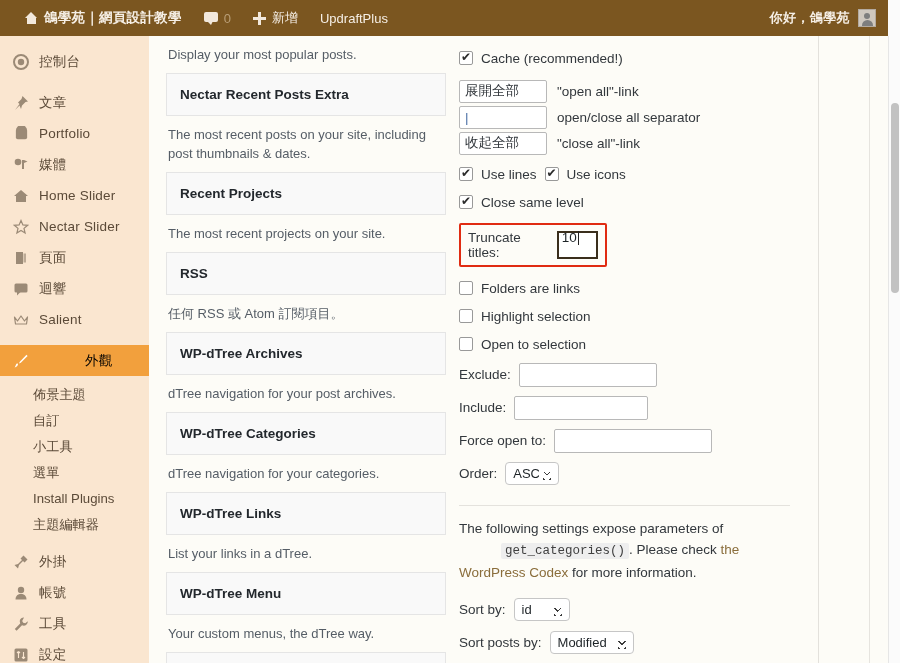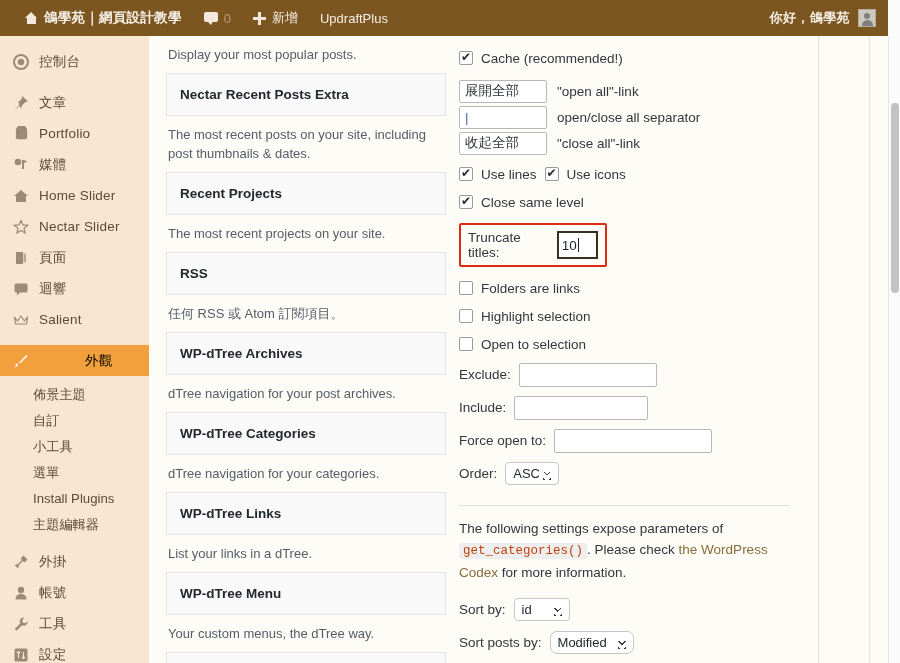--- a/index.html
+++ b/index.html
@@ -131,21 +131,21 @@
   .pipe { color: #4a6fa5; }
 
   .hl-wrap {
     border: 2px solid #e02b12; border-radius: 2px;
     display: inline-flex; align-items: center; gap: 8px;
     padding: 5px 7px 5px 7px; margin: 7px 0 7px 0;
     width: 148px;
   }
   .focusbox {
     border: 2px solid #3a2e1c; background: #fff; height: 22px; width: 44px;
-    display: flex; align-items: center; padding: 12px 3px; font-size: 13.5px; color: #1d2327;
+    display: flex; align-items: flex-end; padding: 12px 3px; font-size: 13.5px; color: #1d2327;
   }
   .caret { display:inline-block; width:1px; height:14px; background:#222; margin-left:1px; }
 
   .fieldrow { display: flex; align-items: center; gap: 8px; height: 33px; }
   .fieldrow .cap { font-size: 13.5px; color: #32373c; white-space: nowrap; }
   .txt.exclude { width: 138px; height: 24px; }
   .txt.include { width: 134px; height: 24px; }
   .txt.forceopen { width: 158px; height: 24px; }
 
   .sel {
@@ -159,27 +159,27 @@
       linear-gradient(45deg, #3c3c3c 37%, transparent 37%),
       linear-gradient(-45deg, #3c3c3c 37%, transparent 37%);
     background-position:
       calc(100% - 11px) 9px, calc(100% - 7px) 9px,
       calc(100% - 11px) 13px, calc(100% - 7px) 13px;
     background-size: 4px 4px, 4px 4px, 4px 4px, 4px 4px;
     background-repeat: no-repeat;
   }
   .sel.order { width: 54px; }
   .sel.sortby { width: 56px; }
-  .sel.sortposts { width: 84px; border-radius: 7px; }
+  .sel.sortposts { width: 84px; }
 
   .hr { height: 1px; background: #e4e2dd; margin: 15px 0 12px 0; }
   .para { font-size: 13.5px; line-height: 21px; color: #32373c; margin-bottom: 10px; }
   .code {
     font-family: "Liberation Mono", "DejaVu Sans Mono", monospace;
-    background: #eeeeee; font-size: 12.5px; padding: 1px 4px; border-radius: 2px; color: #c2410c;
+    background: #eeeeee; font-size: 12.5px; padding: 1px 4px; border-radius: 2px; color: #404040; margin-left: 42px;
   }
   .link { color: #8a6d3b; }
 
   
   .scroll-right {
     position: absolute; top: 36px; right: 0; width: 12px; height: 627px; background: #fbfbfb;
     border-left: 1px solid #e6e6e6;
   }
   .scroll-thumb {
     position: absolute; left: 2px; top: 67px; width: 8px; height: 190px;

